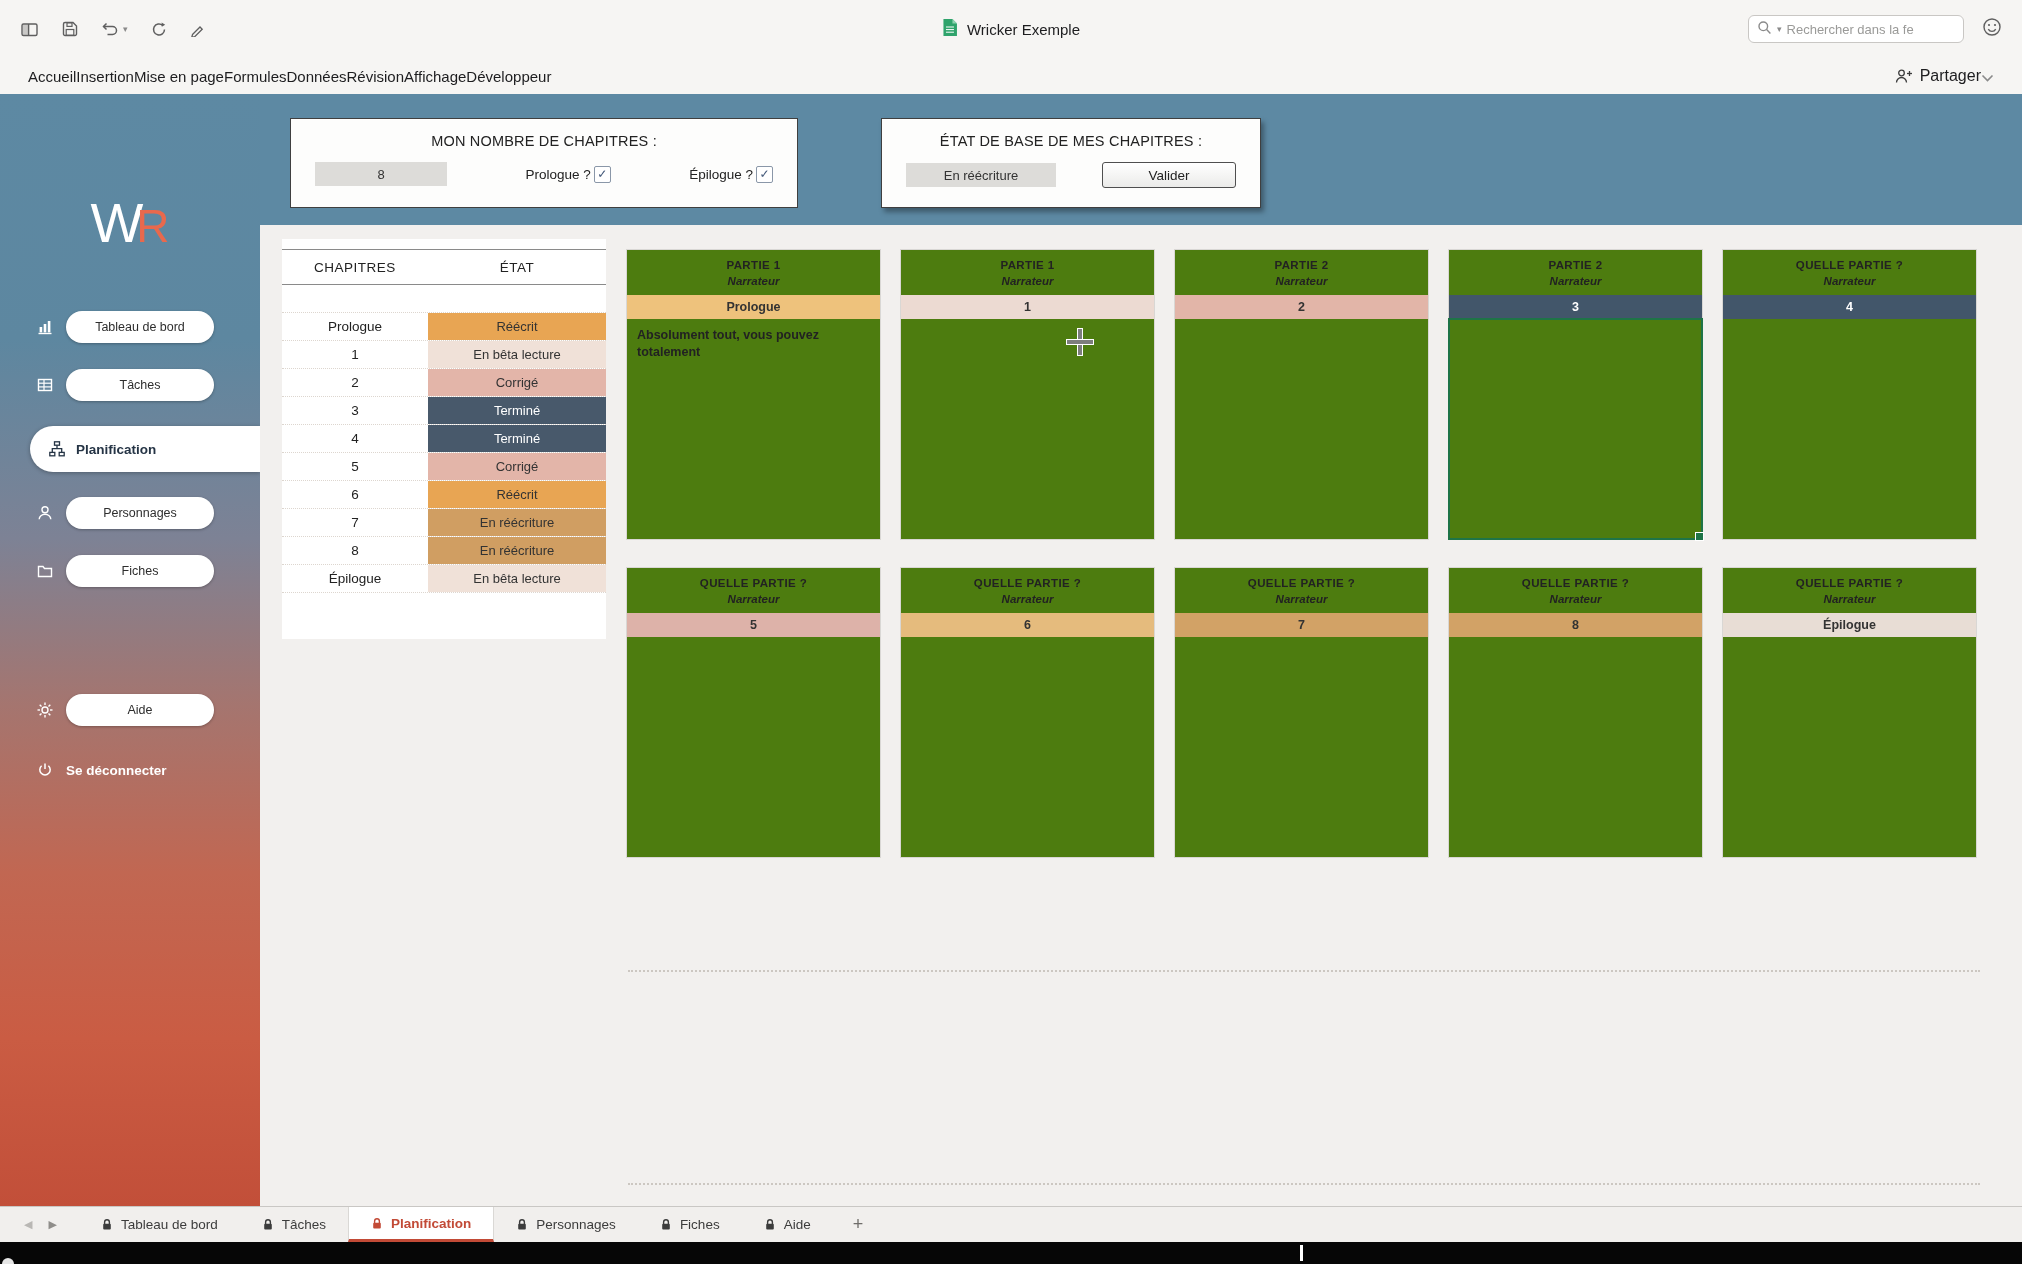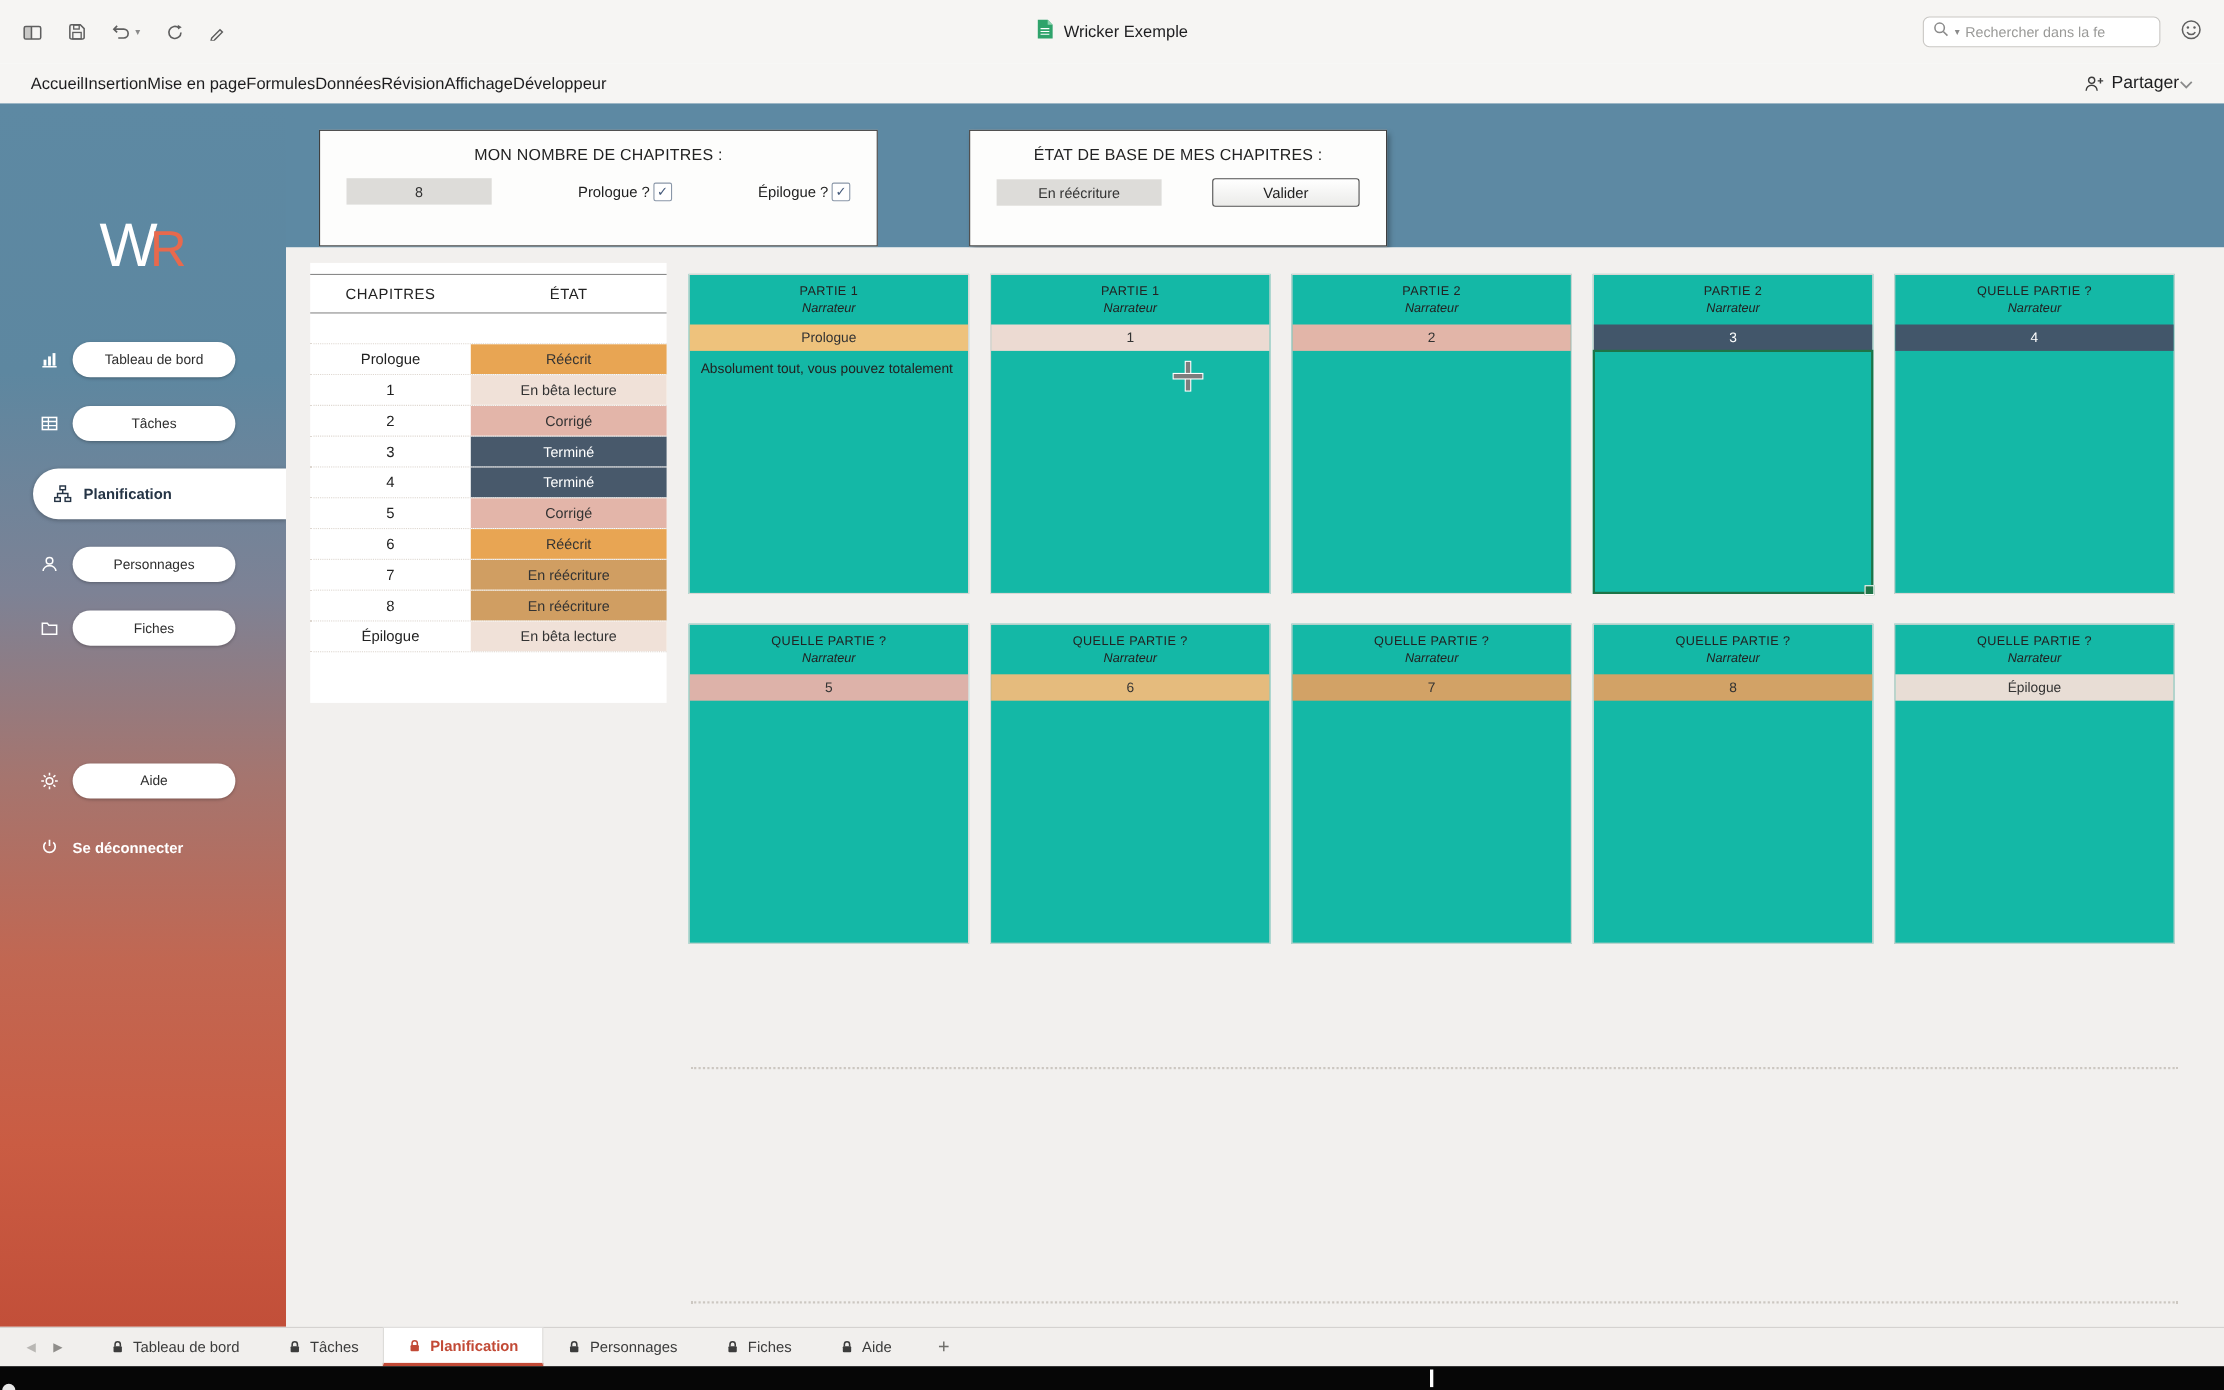--- a/index.html
+++ b/index.html
@@ -40,21 +40,21 @@
   .nav-row.active-row { height:46px; padding-left:0; }
   .active-pill { margin-left:30px; flex:1; height:46px; background:#fff; border-radius:23px 0 0 23px; display:flex; align-items:center; gap:10px;
     padding-left:18px; font-weight:bold; font-size:13.5px; color:#253445; box-shadow:0 1px 4px rgba(0,0,0,0.30); }
   .nav-row.help-row { margin-top:81px; }
   .nav-row.logout-row { margin-top:2px; }
   .logout-label { color:#fff; font-weight:bold; font-size:13.5px; }
 
   
   .main { flex:1; display:flex; flex-direction:column; min-width:0; }
   .blue-band { height:131px; background:#5d89a3; position:relative; flex-shrink:0; }
-  .panel { position:absolute; top:24px; height:106px; background:#fdfdfc; border:1px solid #3f3f3f; }
+  .panel { position:absolute; top:24px; height:90px; background:#fdfdfc; border:1px solid #3f3f3f; }
   .panel.p2 { box-shadow:3px 4px 5px rgba(0,0,0,0.35); }
   .panel-title { text-align:center; margin-top:14px; font-size:14.5px; color:#222; letter-spacing:0.2px; }
   .panel-row { display:flex; align-items:center; justify-content:space-between; margin-top:13px; padding:0 24px; }
   .field { background:#dddcd9; height:24px; display:flex; align-items:center; justify-content:center; font-size:13px; color:#333; }
   .count-field { width:132px; }
   .state-field { width:150px; }
   .cb-group { display:flex; align-items:center; gap:3px; font-size:13.5px; color:#222; }
   .checkbox { width:17px; height:17px; background:#fff; border:1px solid #8a97a8; border-radius:2px; display:flex; align-items:center; justify-content:center; }
   .checkbox.checked::after { content:"✓"; font-size:12px; color:#44597a; }
   .btn-valider { width:134px; height:26px; background:linear-gradient(#ffffff,#ebebe9); border:1px solid #4f4f4f; border-radius:3px;
@@ -68,21 +68,21 @@
   .st-h { font-size:13.5px; letter-spacing:0.5px; color:#222; text-align:center; }
   .st-h.c1 { width:146px; }
   .st-h.c2 { flex:1; }
   .st-gap { height:28px; border-bottom:1px dotted #ddd6cf; }
   .st-row { display:flex; align-items:stretch; height:28px; border-bottom:1px dotted #ddd6cf; }
   .st-chapter { width:146px; display:flex; align-items:center; justify-content:center; font-size:13.5px; color:#222; }
   .st-state { flex:1; display:flex; align-items:center; justify-content:center; font-size:13px; }
 
   
   .cards { position:absolute; left:366px; top:24px; display:grid; grid-template-columns:repeat(5,255px); column-gap:19px; row-gap:27px; grid-auto-rows:291px; }
-  .card { background:#14b8a6; border:1px solid #d9d7d4; display:flex; flex-direction:column; }
+  .card { background:#4d7c0f; border:1px solid #d9d7d4; display:flex; flex-direction:column;font-weight:bold; }
   .card-part { margin-top:9px; text-align:center; font-size:11.5px; letter-spacing:0.4px; color:#222; }
   .card-narrator { margin-top:4px; margin-bottom:8px; text-align:center; font-size:11.5px; font-style:italic; color:#222; }
   .card-band { height:24px; display:flex; align-items:center; justify-content:center; font-size:12.5px; }
   .card-body { flex:1; padding:8px 10px; font-size:12.5px; line-height:1.35; color:#222; position:relative; }
   .card.selected .card-body { outline:2px solid #1e7447; outline-offset:-1px; }
   .card.selected .card-body::after { content:""; position:absolute; right:-2px; bottom:-2px; width:7px; height:7px; background:#1e7447; border:1px solid #fff; }
 
   .pagebreak { position:absolute; left:368px; width:1352px; border-top:2px dotted #ccc7c1; }
   .pb1 { top:745px; } .pb2 { top:958px; }
 

